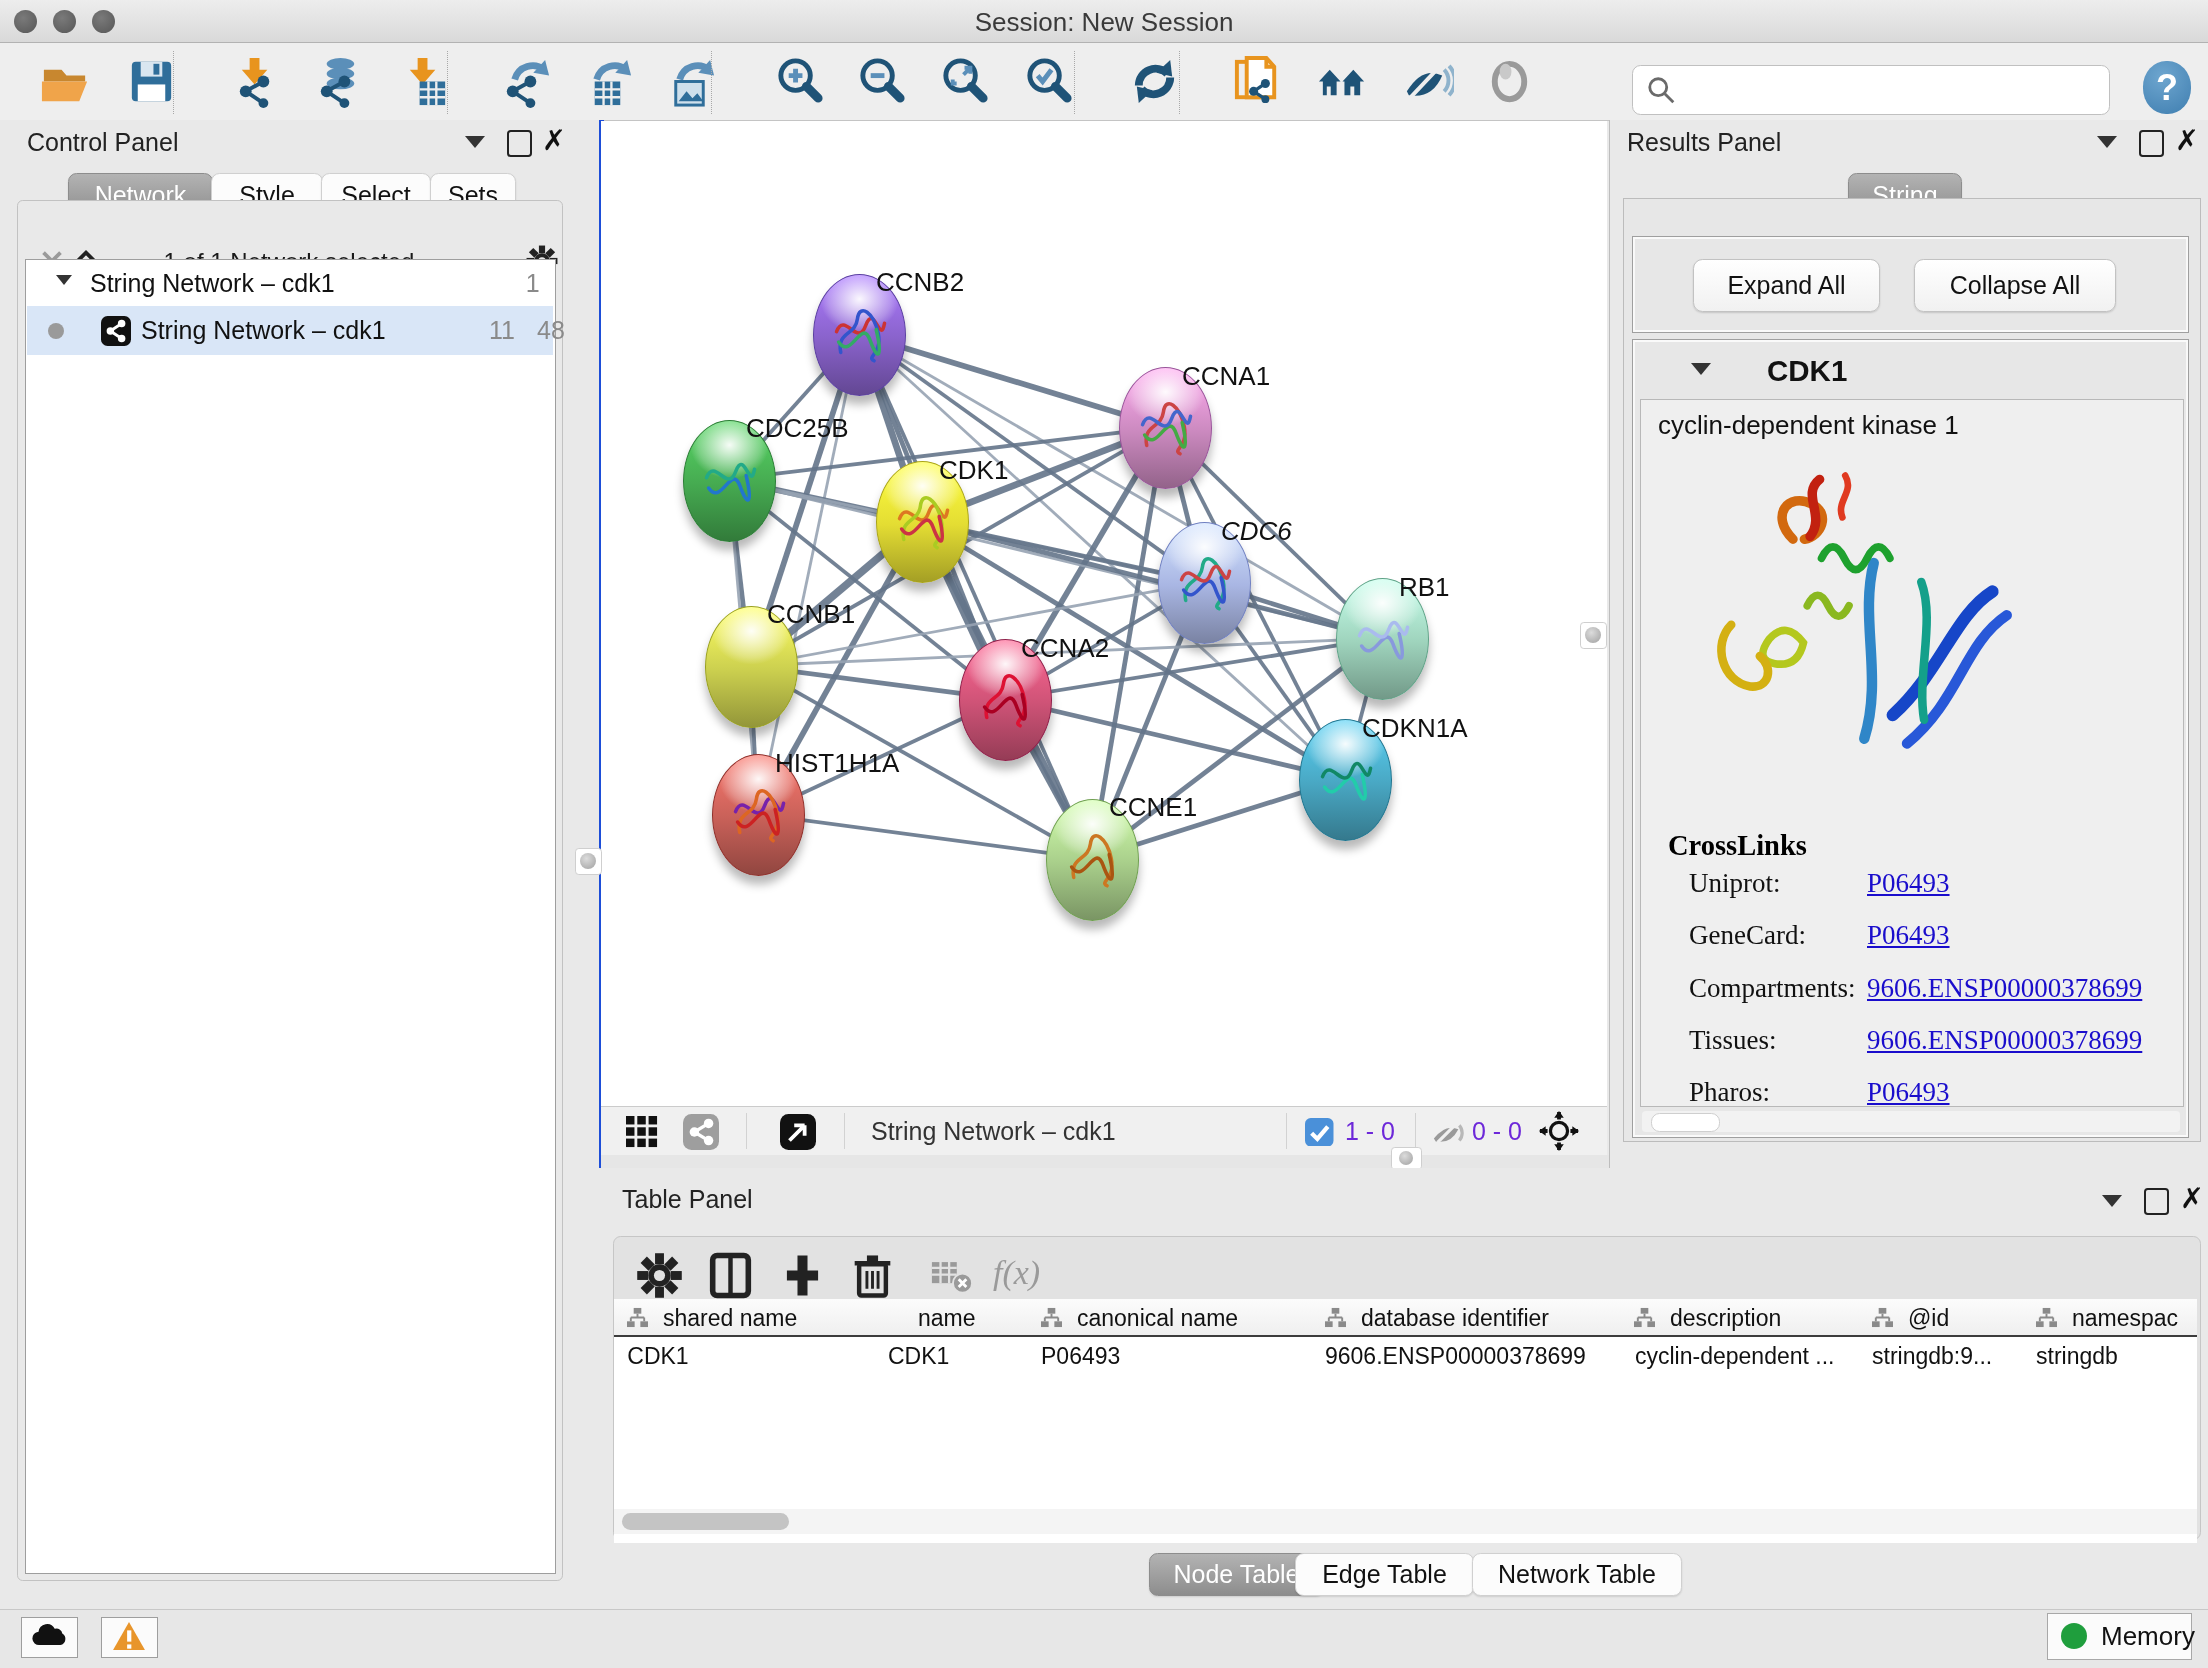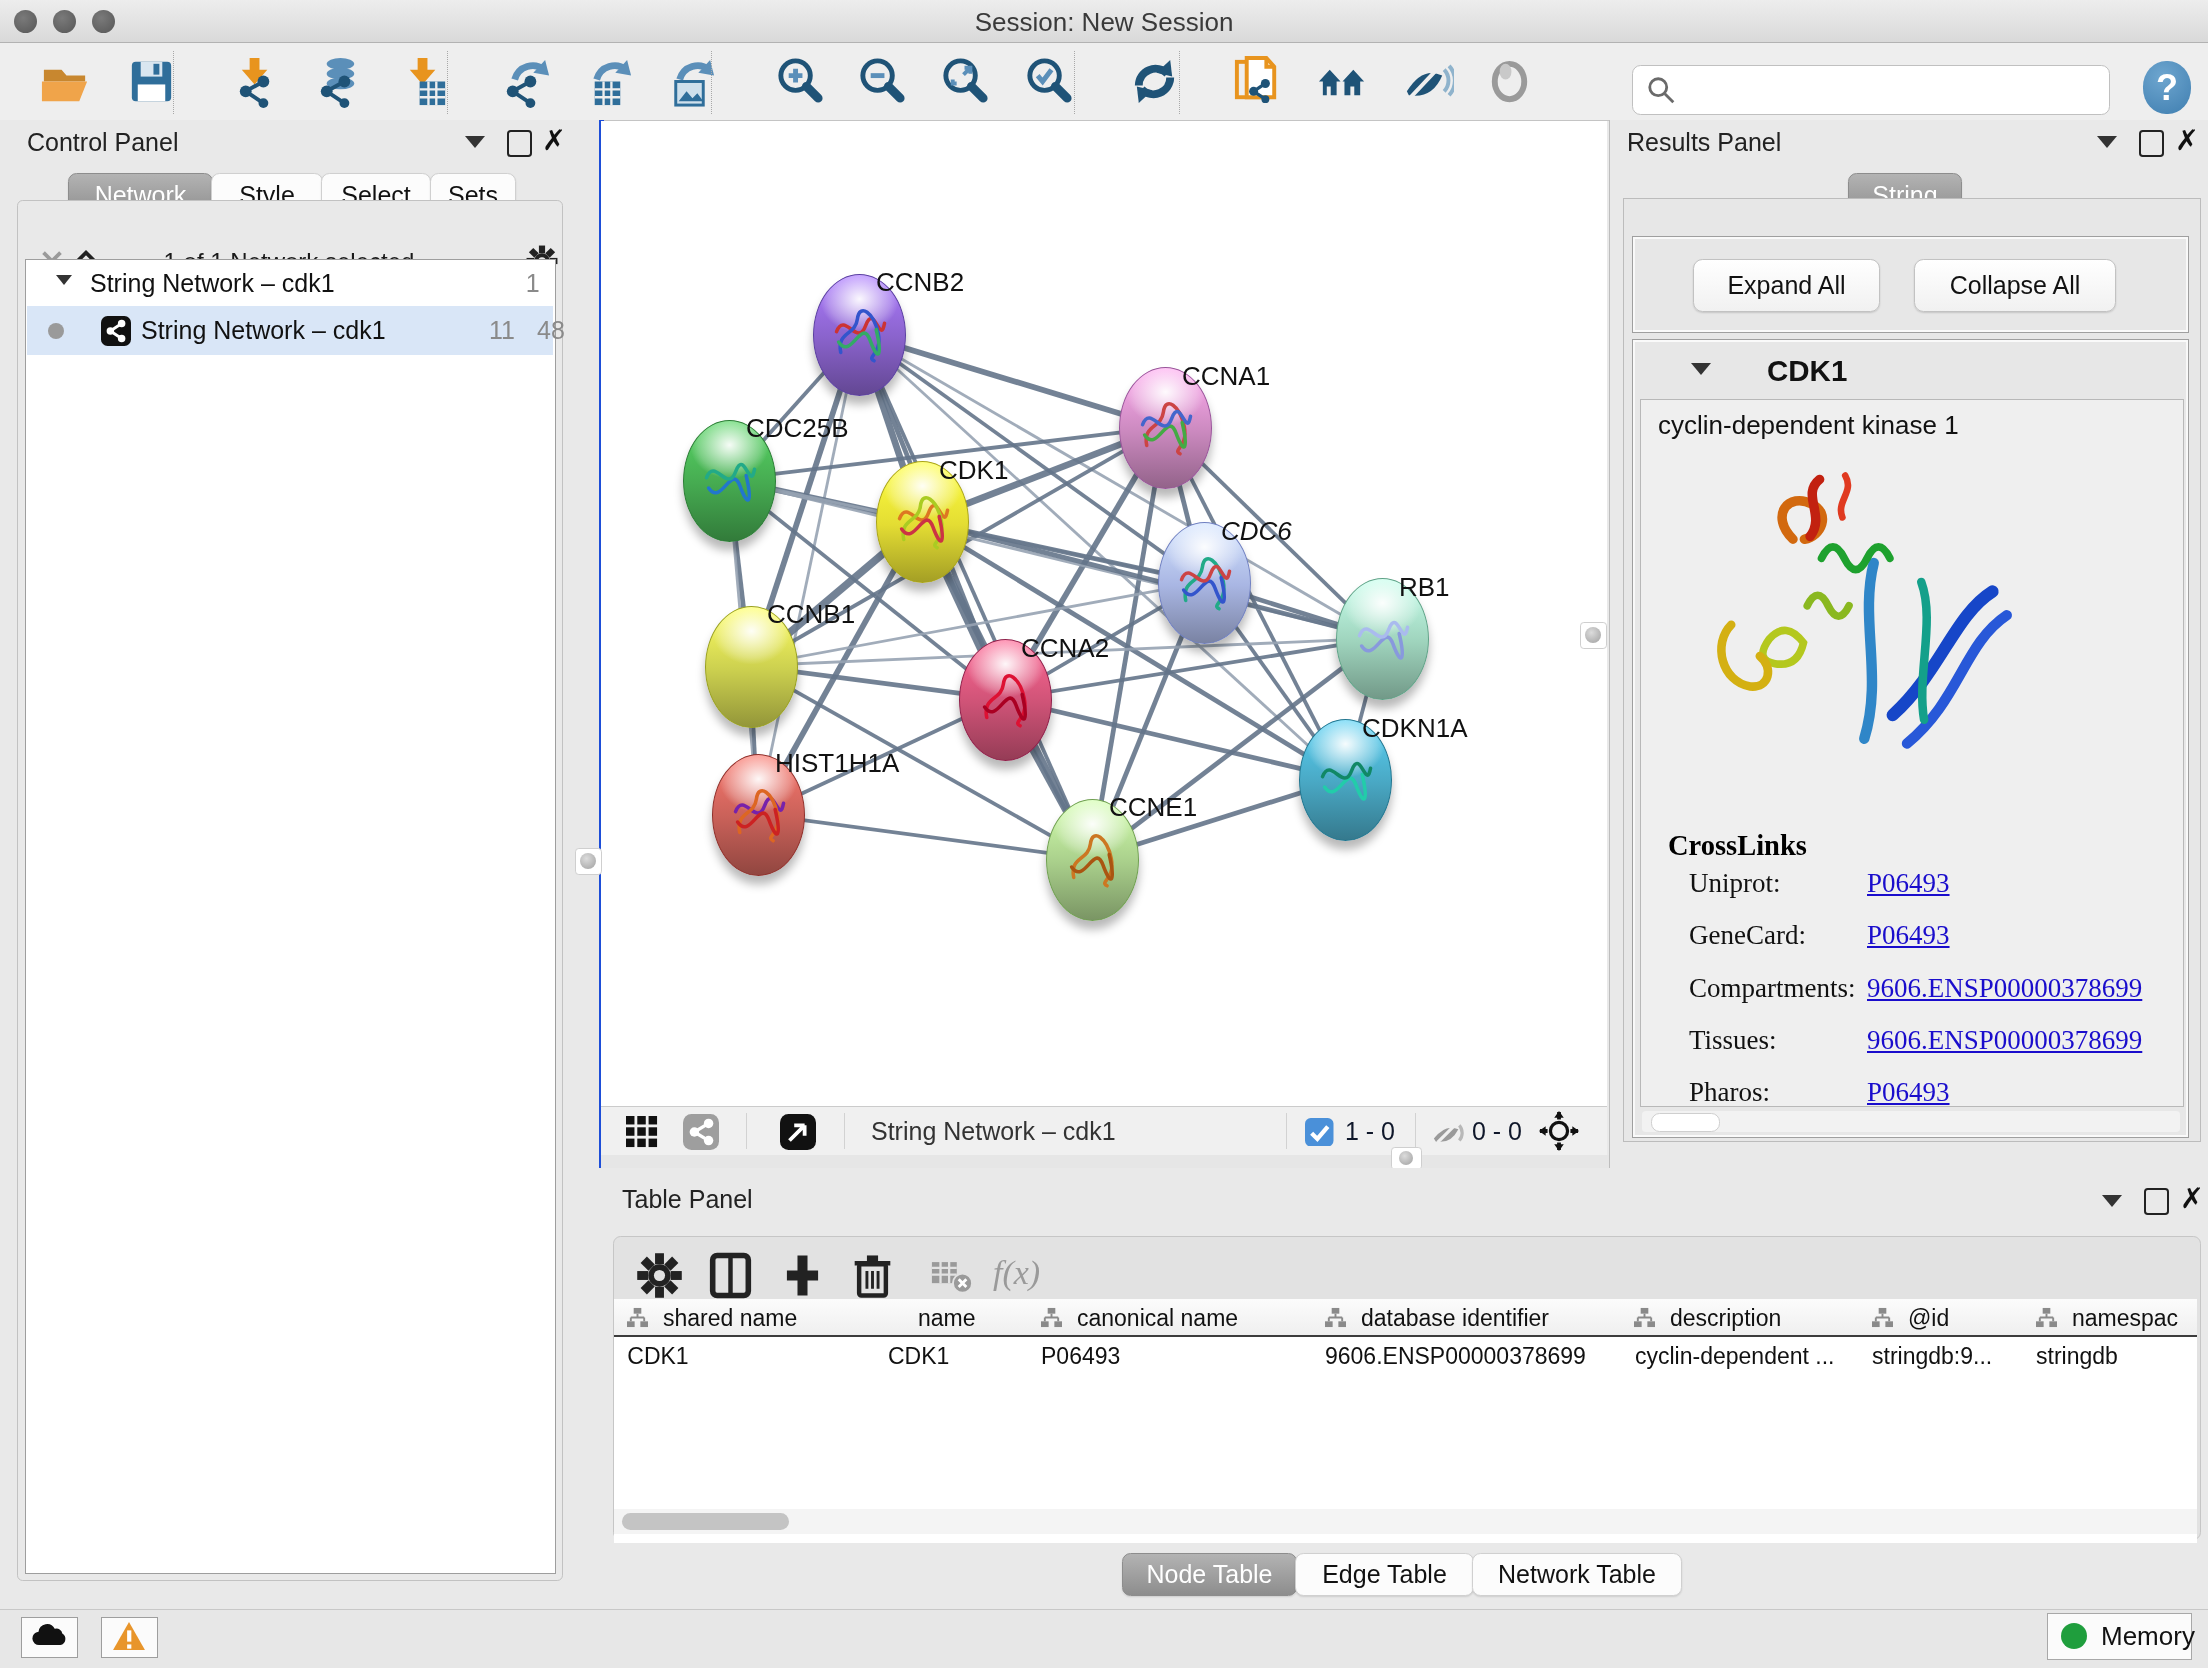--- a/index.html
+++ b/index.html
@@ -49,21 +49,21 @@
   
   #net-canvas{left:601px;top:121px;width:1006px;height:985px;background:#fff;}
   #edges-svg{position:absolute;left:0;top:0;}
   .node{position:absolute;border-radius:50%;box-shadow:0 8.6px 9.5px rgba(0,0,0,.28);}
   .node svg{position:absolute;left:0;top:0;}
   .node-label{position:absolute;font-size:26px;color:#111;white-space:nowrap;}
   #net-strip{left:601px;top:1106px;width:1006px;height:48px;background:#f0f0f0;
     border-top:1px solid #cbcbcb;}
   .strip-sep{position:absolute;top:5.7px;height:36px;border-left:1px solid #d2d2d2;}
   #net-strip-title{position:absolute;left:270px;top:9.5px;font-size:25px;color:#333;}
-  .strip-num{position:absolute;top:9.5px;font-size:25px;color:#0f172a;}
+  .strip-num{position:absolute;top:9.5px;font-size:25px;color:#6d28d9;}
   #below-strip{left:601px;top:1155px;width:1607px;height:15px;background:#e6e6e6;}
   
   .split-h{background:#fff;border:1px solid #cfcfcf;border-radius:3.8px;}
   .split-dot{position:absolute;border-radius:50%;
     background:radial-gradient(circle at 40% 35%,#dcdcdc,#9f9f9f);}
   
   #results-panel{left:1609px;top:120px;width:599px;height:1048px;background:#e9e9e9;
     border-left:1px solid #bdbdbd;}
   #rp-box{left:1623px;top:198px;width:576px;height:942px;background:#e7e7e7;
     border:1px solid #bcbcbc;}
@@ -667,21 +667,21 @@
             </svg></span>
           <span class="th-label" style="left:49px">namespac</span>
         </div>
         <div class="td-cell" style="left: 1422px; width: 157px;">stringdb</div>
       </div>
     <div id="tbl-head-line"></div>
   </div>
   <div class="abs" id="tbl-hscroll"></div>
   <div class="abs" id="tbl-thumb"></div>
   <div class="abs tabbar" id="tbl-tabs" style="left:599px;top:1553px;width:1609px;height:42px">
-      <div class="tab sel" style="left: 523px; width: 173px;">Node Table</div>
+      <div class="tab sel" style="left: 550px; width: 173px;">Node Table</div>
       <div class="tab" style="left: 696px; width: 177px;">Edge Table</div>
       <div class="tab" style="left: 873px; width: 208px;">Network Table</div>
     </div>
 
   <div class="abs" id="statusbar">
     <div class="sb-btn" style="left:21px">
       <svg width="38" height="27" viewBox="0 0 40 28" style="margin:4.8px 0 0 7.6px">
         <path d="M10 24 a7 7 0 0 1 -1-14 a9 9 0 0 1 17-3 a6 6 0 0 1 8 5 a6.5 6.5 0 0 1 -2 12 z" fill="#111"></path>
       </svg>
     </div>

